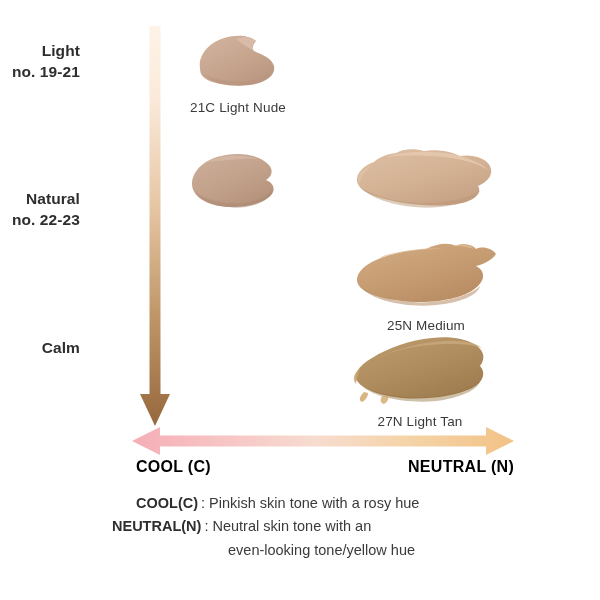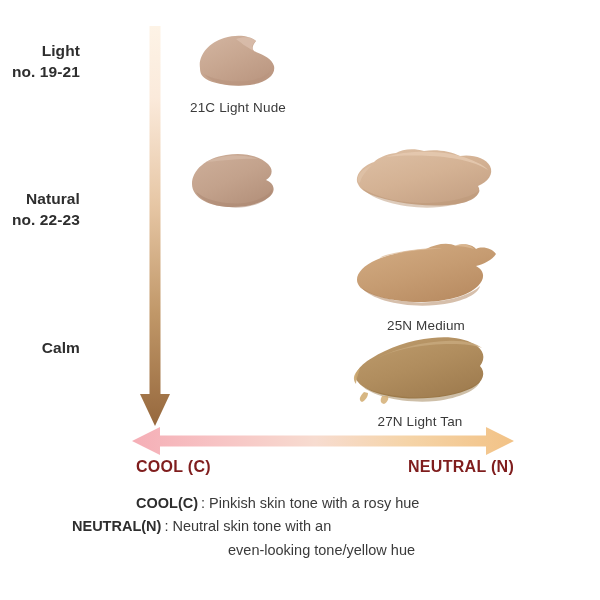--- a/index.html
+++ b/index.html
@@ -78,21 +78,21 @@
   #swatch-23n { left: 348px; top: 148px; width: 152px; }
   #swatch-25n { left: 350px; top: 242px; width: 152px; }
   #swatch-27n { left: 344px; top: 334px; width: 152px; }
 
   
   .pole-label {
     position: absolute;
     top: 458px;
     font-size: 16px;
     font-weight: 700;
-    color: #7f1d1d;
+    color: #000000;
     letter-spacing: 0.3px;
     white-space: nowrap;
   }
   #pole-cool    { left: 136px; }
   #pole-neutral { left: 408px; }
 
   
   #legend {
     position: absolute;
     left: 0;
@@ -101,21 +101,21 @@
   }
   .legend-row {
     display: flex;
     align-items: baseline;
     font-size: 14.5px;
     line-height: 1.62;
     color: #3a3a3a;
     white-space: nowrap;
   }
   #legend-row-cool    { padding-left: 136px; }
-  #legend-row-neutral { padding-left: 72px; align-items: center; }
+  #legend-row-neutral { padding-left: 112px; align-items: center; }
   #legend-row-neutral-cont { padding-left: 228px; }
   .legend-term {
     font-weight: 700;
     color: #2e2e2e;
   }
   .legend-colon {
     padding: 0 4px 0 3px;
     color: #3a3a3a;
   }
   .legend-def {

